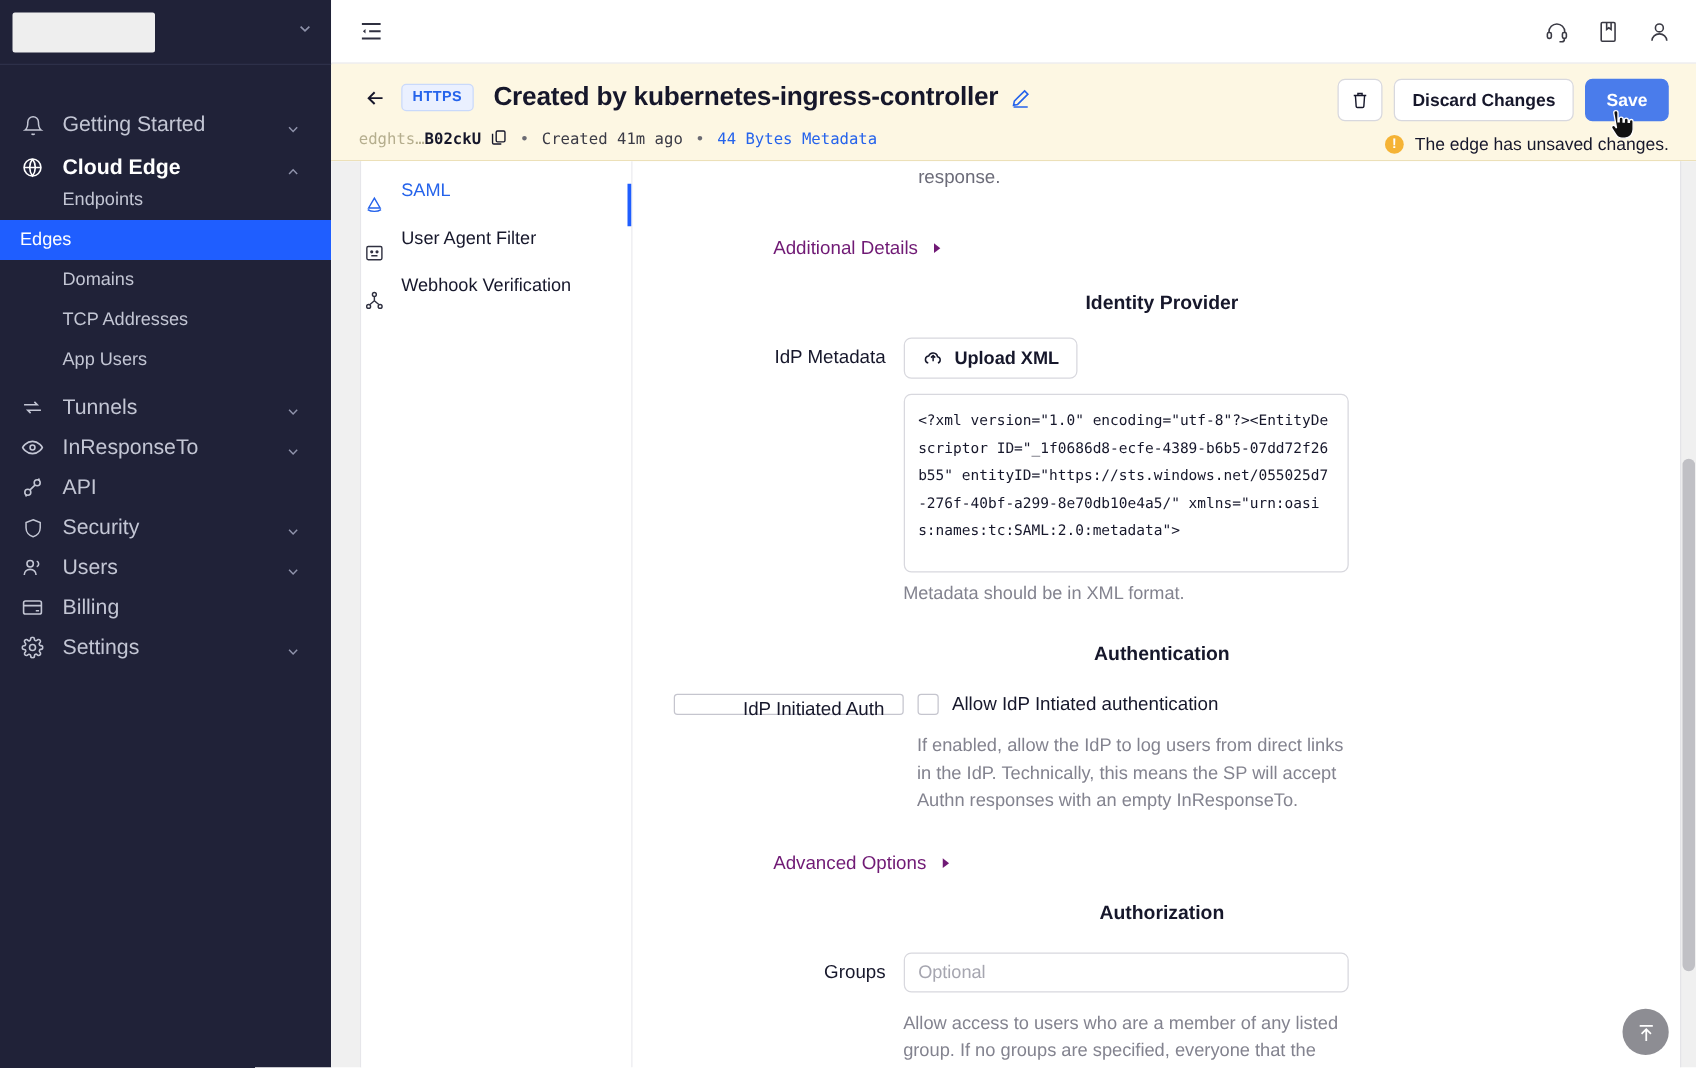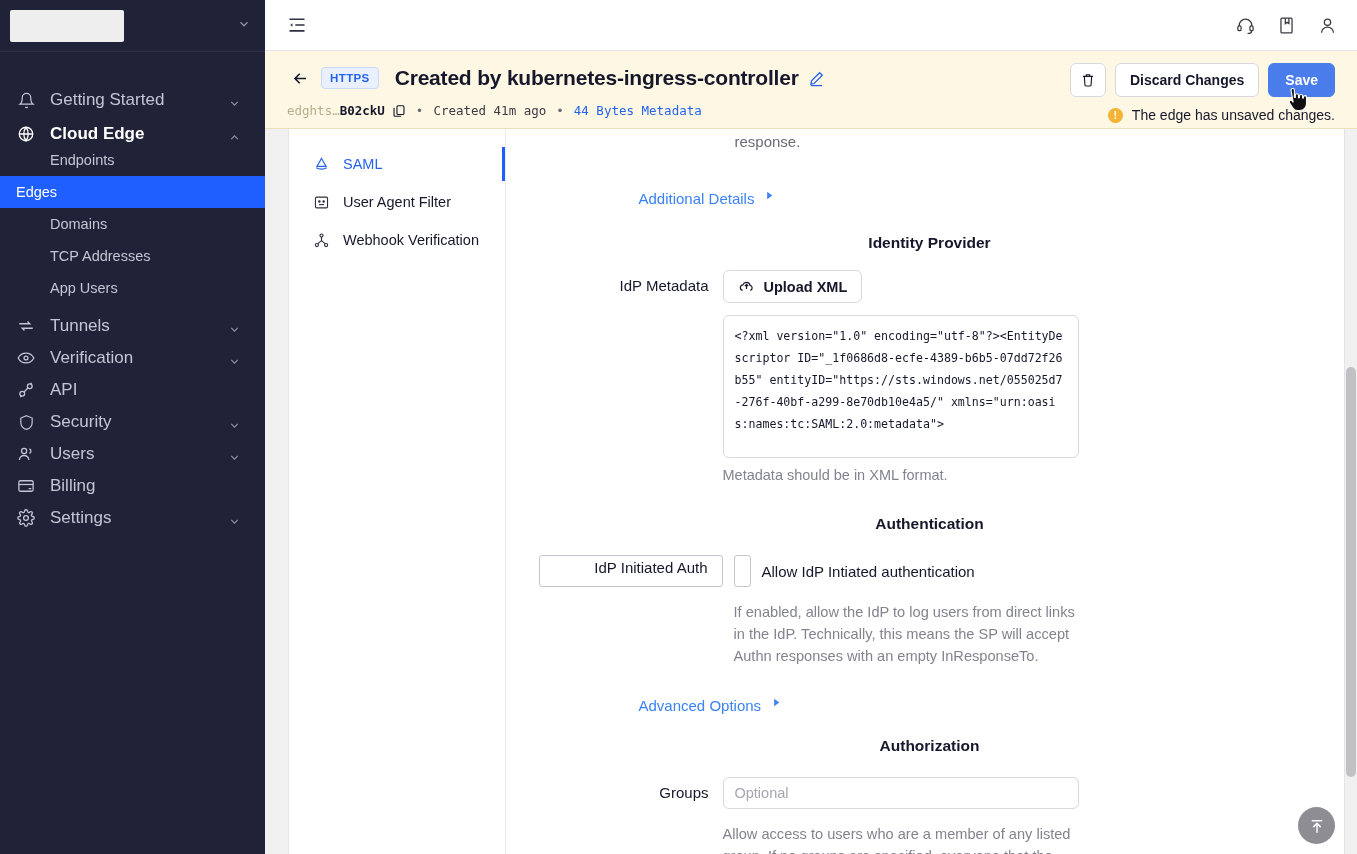--- a/index.html
+++ b/index.html
@@ -71,21 +71,21 @@
     display: inline-flex; align-items: center; height: 22px;
     background: #eaf0ff; color: #2563eb; border: 1px solid #c9d9fb;
     border-radius: 4px; font-size: 11.5px; font-weight: 700;
     letter-spacing: .4px; padding: 0 8px; margin-right: 16px;
   }
   .edge-title {
     font-size: 21px; font-weight: 700; color: #16172b; letter-spacing: -0.2px;
   }
   .edit-pencil { margin-left: 9px; color: #2563eb; cursor: pointer; display:inline-flex; vertical-align: middle; }
   .banner-row2 {
-    display: flex; align-items: center; margin-top: 12px;
+    display: flex; margin-top: 12px;
     font-family: "DejaVu Sans Mono", monospace; font-size: 12.5px; color: #3b3b46;
   }
   .id-dim { color: #b5ae8e; }
   .id-strong { color: #16172b; font-weight: 600; }
   .copy-ico { margin-left: 7px; cursor: pointer; color: #16172b; display:inline-flex; }
   .dot-sep { margin: 0 10px; color: #6b6b73; }
   .meta-link { color: #2563eb; cursor: pointer; }
 
   .banner-actions {
     position: absolute; right: 22px; top: 12px; display: flex; align-items: center;
@@ -122,41 +122,41 @@
 
   
   .body { flex: 1; display: flex; min-height: 0; background: #fff; position: relative; }
   .gutter { width: 24px; background: #f0f0f0; border-right:1px solid #e6e6ea; }
 
   .subnav {
     width: 217px; min-width: 217px; background: #fff; padding-top: 16px;
     border-right: 1px solid #ebebef; position: relative;
   }
   .subnav-item {
-    height: 38px; display: flex; align-items: center; padding-left: 22px;
+    height: 38px; display: flex; 
     font-size: 14.5px; color: #16172b; cursor: pointer; position: relative;
   }
   .subnav-item .ico { width: 20px; margin-right: 12px; display: inline-flex;
     align-items: center; justify-content: center; color:#2f3040; }
   .subnav-item.active { color: #2563eb; }
   .subnav-item.active .ico { color: #2563eb; }
   .subnav-item.active::after {
     content: ""; position: absolute; right: 0; top: 2px; bottom: 2px;
     width: 3px; background: #1f5eff;
   }
 
   .content {
     flex: 1; min-width: 0; padding: 0 28px 0 24px; overflow: hidden; position: relative;
   }
   .inner { max-width: 782px; margin: 0 auto; padding-top: 4px; }
 
   .lead-text { font-size: 15px; color: #6b6b78; padding-left: 196px; }
   .expander {
-    margin-top: 40px; margin-left: 100px; display: inline-flex; align-items: flex-start;
-    color: #3b82f6; font-size: 15px; cursor: pointer; font-weight: 400;
+    margin-top: 40px; margin-left: 80px; display: inline-flex; align-items: center;
+    color: #701a75; font-size: 15px; cursor: pointer; font-weight: 400;
   }
   .expander .tri { margin-left: 10px; display:inline-flex; }
 
   .section-head {
     display: flex; align-items: center; margin: 26px 0 8px 0; flex-direction: column;
   }
   .section-head .line { flex: 1; height: 1px; background: #e7e7ec; }
   .section-head .txt {
     font-size: 15.5px; font-weight: 700; color: #16172b; padding: 0 14px;
     white-space: nowrap;
@@ -185,21 +185,21 @@
     background: #fff; position: relative; resize: none;
   }
   .resize-grip {
     position: absolute; right: 2px; bottom: 2px; width: 9px; height: 9px;
     pointer-events: none;
   }
   .hint { margin-top: 9px; font-size: 14.5px; color: #83838f; }
 
   .cb-line { display: flex; align-items: center; }
   .cb {
-    width: 17px; height: 32px; border: 1px solid #c5c5ce; border-radius: 3px;
+    width: 17px; height: 17px; border: 1px solid #c5c5ce; border-radius: 3px;
     background: #fff; margin-right: 11px; cursor: pointer; flex:0 0 17px;
   }
   .cb-label { font-size: 15px; color: #16172b; }
   .help {
     margin-top: 14px; font-size: 14.6px; line-height: 22px; color: #83838f;
     max-width: 352px;
   }
 
   .text-input {
     width: 356px; height: 32px; border: 1px solid #d8d8de; border-radius: 6px;
@@ -300,21 +300,21 @@
         </span>
       </div>
 
       <div class="sb-row">
         <span class="ico">
           <svg width="18" height="18" viewBox="0 0 24 24" fill="none" stroke="currentColor" stroke-width="1.7">
               <path d="M1.5 12S5 5.5 12 5.5 22.5 12 22.5 12 19 18.5 12 18.5 1.5 12 1.5 12z"></path>
               <circle cx="12" cy="12" r="2.6"></circle>
             </svg>
         </span>
-        <span class="lbl">Verification</span>
+        <span class="lbl">InResponseTo</span>
         <span class="chev">
           <svg width="13" height="13" viewBox="0 0 24 24" fill="none" stroke="currentColor" stroke-width="2.2">
               <path d="M6 9l6 6 6-6"></path>
             </svg>
         </span>
       </div>
 
       <div class="sb-row">
         <span class="ico">
           <svg width="18" height="18" viewBox="0 0 24 24" fill="none" stroke="currentColor" stroke-width="1.7">

